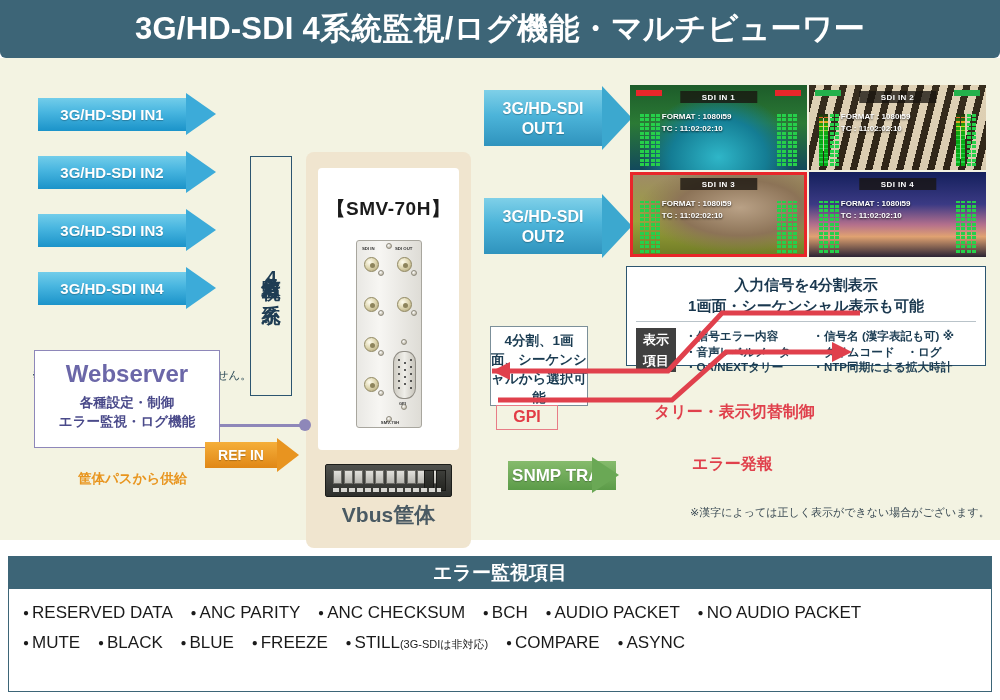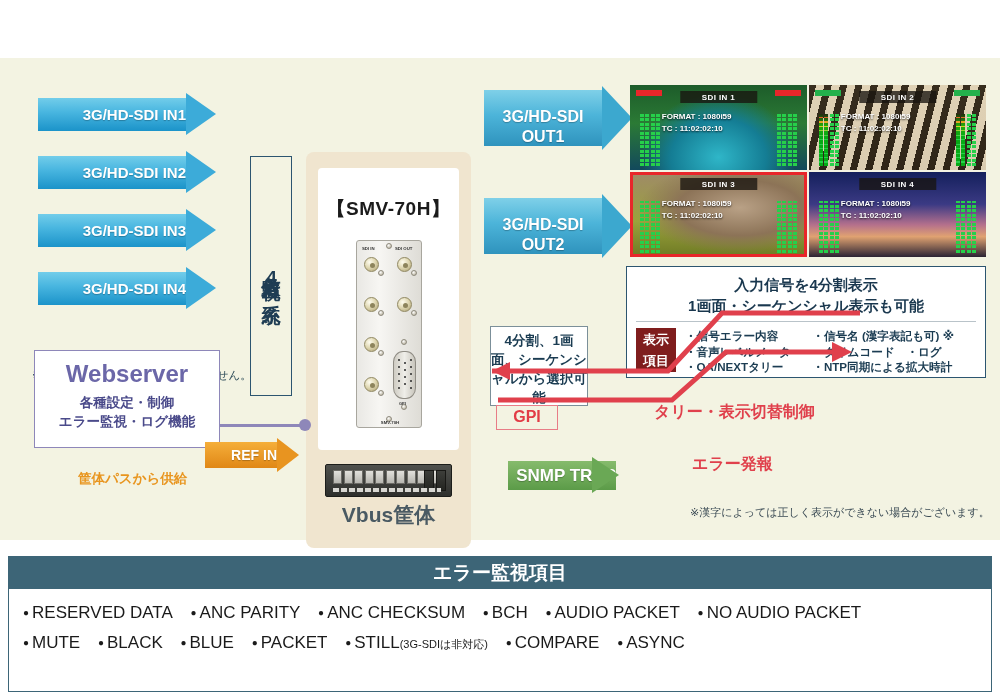--- a/index.html
+++ b/index.html
@@ -29,21 +29,21 @@
     background: #f3f3e2;
   }
 
   
   .arrow-in {
     position: absolute; left: 38px; width: 178px; height: 33px;
   }
   .arrow-body {
     position: absolute; left: 0; top: 0; width: 148px; height: 33px;
     background: linear-gradient(to bottom, #72cdea 0%, #49b6e0 42%, #1b93c9 100%);
-    display: flex; align-items: center; justify-content: flex-end;
+    display: flex; align-items: center; justify-content: center;
   }
   .arrow-head {
     position: absolute; left: 148px; top: -5px;
     width: 0; height: 0;
     border-top: 21.5px solid transparent;
     border-bottom: 21.5px solid transparent;
     border-left: 30px solid #3cabd9;
   }
   .arrow-label {
     color: #ffffff; font-size: 15px; font-weight: bold; white-space: nowrap;
@@ -214,31 +214,31 @@
       repeating-linear-gradient(104deg, rgba(30,24,18,.85) 0 7px, rgba(226,214,190,.9) 7px 15px),
       linear-gradient(to bottom,#c8a964,#8e6d36); }
   .sc3 { background:
       radial-gradient(ellipse at 62% 42%, #b9a186 0%, #8c7357 40%, transparent 65%),
       linear-gradient(to bottom, #9f8a68 0%, #9aa23c 58%, #6e7a24 100%); }
   .sc4 { background:
       linear-gradient(to bottom, #14205c 0%, #3b3a84 38%, #b4708c 62%, #e0a271 76%, #2a2333 100%); }
 
   
   .infobox {
-    position: absolute; left: 626px; top: 266px; width: 360px; height: 112px;
+    position: absolute; left: 626px; top: 266px; width: 360px; height: 100px;
     background: #ffffff; border: 1.6px solid #2c5570;
   }
   .info-head {
     padding-top: 7px; text-align: center; font-size: 15px; font-weight: bold;
     color: #19374e; line-height: 21px;
   }
   .info-rule { margin: 5px 9px 0; height: 1px; background: #b9c3c9; }
   .info-body { display: flex; padding: 6px 0 0 9px; gap: 9px; }
   .badge {
-    width: 40px; height: 44px; background: #7f1d1d; color: #fff;
+    width: 40px; height: 44px; background: #404040; color: #fff;
     font-size: 13px; font-weight: bold; line-height: 21px; text-align: center;
     padding-top: 1px; flex: none;
   }
   .info-cols { display: flex; gap: 10px; }
   .info-col { font-size: 11.6px; font-weight: bold; color: #1b3c52; line-height: 15.6px; }
   .info-col div { white-space: nowrap; }
 
   
   .webserver {
     position: absolute; left: 34px; top: 350px; width: 186px; height: 98px;
@@ -363,20 +363,23 @@
   }
   .err-item { margin-right: 13px; }
   .err-item::before { content: "\25CF"; font-size: 10px; margin-right: 3px; vertical-align: 2px; }
   .err-sub { font-size: 11px; }
 </style>
 </head>
 <body>
 
 <div id="root">
 
+  <div class="header">
+    <div class="header-title">3G/HD-SDI 4系統監視/ログ機能・マルチビューワー</div>
+  </div>
 
   <div class="canvas">
 
     <div class="arrow-in" style="top:40px">
       <div class="arrow-body">
         <span class="arrow-label">3G/HD-SDI IN1</span>
       </div>
       <div class="arrow-head"></div>
     </div>
     <div class="arrow-in" style="top:98px">
@@ -662,21 +665,21 @@
         <span class="err-item">ANC CHECKSUM</span>
         <span class="err-item">BCH</span>
         <span class="err-item">AUDIO PACKET</span>
         <span class="err-item">NO AUDIO PACKET</span>
       </div>
 
       <div class="err-row">
         <span class="err-item">MUTE</span>
         <span class="err-item">BLACK</span>
         <span class="err-item">BLUE</span>
-        <span class="err-item">PACKET</span>
+        <span class="err-item">FREEZE</span>
         <span class="err-item"><span>STILL</span><span class="err-sub">(3G-SDIは非対応)</span></span>
         <span class="err-item">COMPARE</span>
         <span class="err-item">ASYNC</span>
       </div>
 
     </div>
   </div>
 
 </div>
 

